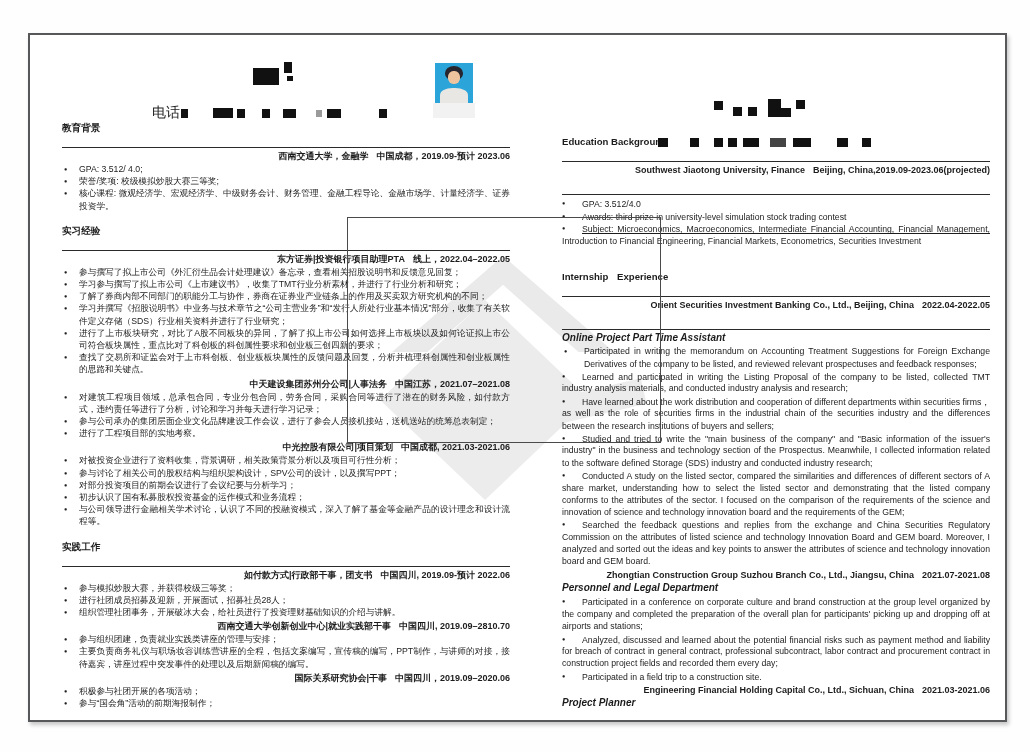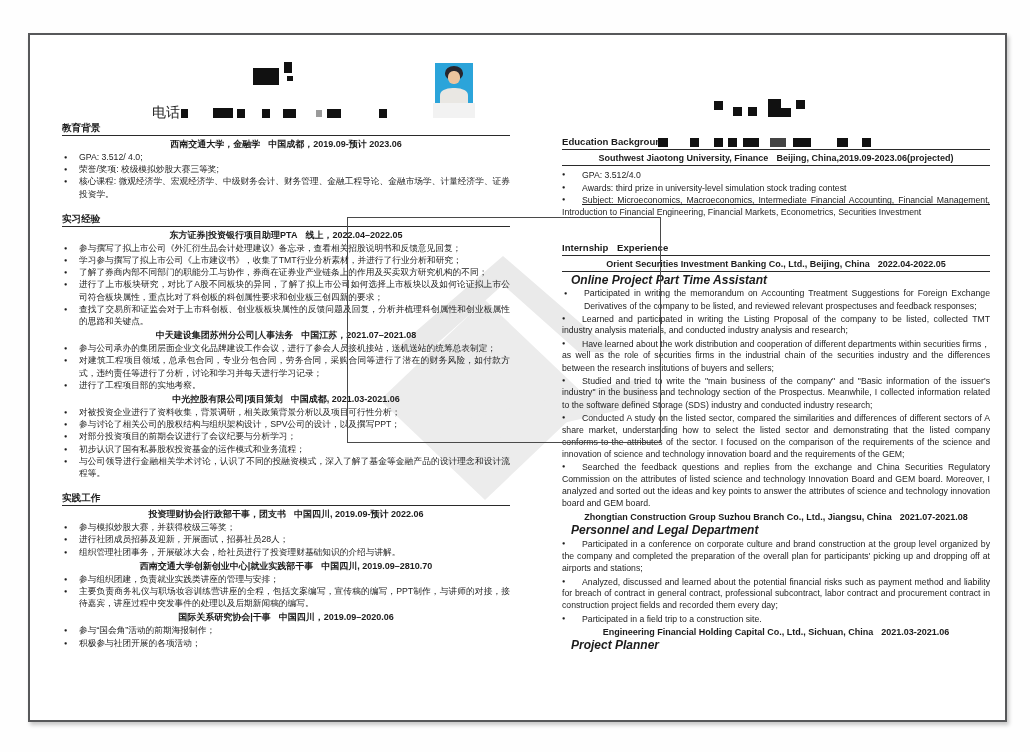--- a/index.html
+++ b/index.html
@@ -18,27 +18,27 @@
   .page{position:absolute;z-index:2;}
   .page-left{left:62px;top:60px;width:448px;}
   .page-right{left:562px;top:78px;width:428px;}
   .hdr-spacer-left{height:62px;}
   .hdr-spacer-right{height:58px;}
   .phone-label{position:absolute;left:152px;top:104px;font-size:14px;z-index:2;}
   .section{margin-top:13px;}
   .page-right .section{margin-top:24px;}
   .section:first-child{margin-top:0;}
   .sec-title{font-weight:bold;font-size:9.6px;line-height:11px;border-bottom:1px solid #2a2a2a;
-             padding-bottom:2px;margin-bottom:1px;}
+             padding-bottom:14px;margin-bottom:1px;}
   .sec-title.spread{word-spacing:6px;}
-  .entry-row{display:flex;justify-content:center;align-items:baseline;
+  .entry-row{display:flex;justify-content:flex-end;align-items:baseline;
              font-weight:bold;font-size:9px;line-height:12px;margin-top:2px;margin-bottom:1px;}
-  .entry-row.ruled{border-bottom:1px solid #2a2a2a;padding-bottom:1px;margin-bottom:2px;}
+  .entry-row.ruled{border-bottom:1px solid #2a2a2a;padding-bottom:18px;margin-bottom:2px;}
   .entry-d{white-space:nowrap;margin-left:8px;}
-  .entry-sub{font-weight:bold;font-style:italic;font-size:12px;line-height:12px;margin:1px 9px;}
+  .entry-sub{font-weight:bold;font-style:italic;font-size:10px;line-height:12px;margin:1px 0;}
   .bullet{font-size:8.7px;line-height:12.2px;text-align:justify;position:relative;}
   .dot{font-size:5.5px;vertical-align:1.5px;}
   .hang{padding-left:17px;}
   .page-right .hang{padding-left:22px;}
   .hang .dot{position:absolute;left:2px;top:0;}
   .nohang .dot{display:inline-block;width:20px;}
   .ul{text-decoration:underline;}
   
   .redact{position:absolute;z-index:3;}
   
@@ -87,60 +87,61 @@
         </div>
         <div class="section">
           <div class="sec-title">实习经验</div>
           <div class="entry-row">
             <span class="entry-h">东方证券|投资银行项目助理PTA</span>
             <span class="entry-d">线上，2022.04–2022.05</span>
           </div>
           <div class="bullet hang"><span class="dot">●</span>参与撰写了拟上市公司《外汇衍生品会计处理建议》备忘录，查看相关招股说明书和反馈意见回复；</div>
           <div class="bullet hang"><span class="dot">●</span>学习参与撰写了拟上市公司《上市建议书》，收集了TMT行业分析素材，并进行了行业分析和研究；</div>
           <div class="bullet hang"><span class="dot">●</span>了解了券商内部不同部门的职能分工与协作，券商在证券业产业链条上的作用及买卖双方研究机构的不同；</div>
+          <div class="bullet hang"><span class="dot">●</span>学习并撰写《招股说明书》中业务与技术章节之“公司主营业务”和“发行人所处行业基本情况”部分，收集了有关软件定义存储（SDS）行业相关资料并进行了行业研究；</div>
           <div class="bullet hang"><span class="dot">●</span>进行了上市板块研究，对比了A股不同板块的异同，了解了拟上市公司如何选择上市板块以及如何论证拟上市公司符合板块属性，重点比对了科创板的科创属性要求和创业板三创四新的要求；</div>
           <div class="bullet hang"><span class="dot">●</span>查找了交易所和证监会对于上市科创板、创业板板块属性的反馈问题及回复，分析并梳理科创属性和创业板属性的思路和关键点。</div>
           <div class="entry-row">
             <span class="entry-h">中天建设集团苏州分公司|人事法务</span>
             <span class="entry-d">中国江苏，2021.07–2021.08</span>
           </div>
+          <div class="bullet hang"><span class="dot">●</span>对建筑工程项目领域，总承包合同，专业分包合同，劳务合同，采购合同等进行了潜在的财务风险，如付款方式，违约责任等进行了分析，讨论和学习并每天进行学习记录；</div>
           <div class="bullet hang"><span class="dot">●</span>参与公司承办的集团层面企业文化品牌建设工作会议，进行了参会人员接机接站，送机送站的统筹总表制定；</div>
-          <div class="bullet hang"><span class="dot">●</span>对建筑工程项目领域，总承包合同，专业分包合同，劳务合同，采购合同等进行了潜在的财务风险，如付款方式，违约责任等进行了分析，讨论和学习并每天进行学习记录；</div>
           <div class="bullet hang"><span class="dot">●</span>进行了工程项目部的实地考察。</div>
           <div class="entry-row">
             <span class="entry-h">中光控股有限公司|项目策划</span>
             <span class="entry-d">中国成都, 2021.03-2021.06</span>
           </div>
           <div class="bullet hang"><span class="dot">●</span>对被投资企业进行了资料收集，背景调研，相关政策背景分析以及项目可行性分析；</div>
           <div class="bullet hang"><span class="dot">●</span>参与讨论了相关公司的股权结构与组织架构设计，SPV公司的设计，以及撰写PPT；</div>
           <div class="bullet hang"><span class="dot">●</span>对部分投资项目的前期会议进行了会议纪要与分析学习；</div>
           <div class="bullet hang"><span class="dot">●</span>初步认识了国有私募股权投资基金的运作模式和业务流程；</div>
           <div class="bullet hang"><span class="dot">●</span>与公司领导进行金融相关学术讨论，认识了不同的投融资模式，深入了解了基金等金融产品的设计理念和设计流程等。</div>
         </div>
         <div class="section">
           <div class="sec-title">实践工作</div>
           <div class="entry-row">
-            <span class="entry-h">投资理财协会|行政部干事，团支书</span>
+            <span class="entry-h">如付款方式|行政部干事，团支书</span>
             <span class="entry-d">中国四川, 2019.09-预计 2022.06</span>
           </div>
           <div class="bullet hang"><span class="dot">●</span>参与模拟炒股大赛，并获得校级三等奖；</div>
           <div class="bullet hang"><span class="dot">●</span>进行社团成员招募及迎新，开展面试，招募社员28人；</div>
           <div class="bullet hang"><span class="dot">●</span>组织管理社团事务，开展破冰大会，给社员进行了投资理财基础知识的介绍与讲解。</div>
           <div class="entry-row">
             <span class="entry-h">西南交通大学创新创业中心|就业实践部干事</span>
             <span class="entry-d">中国四川, 2019.09–2810.70</span>
           </div>
           <div class="bullet hang"><span class="dot">●</span>参与组织团建，负责就业实践类讲座的管理与安排；</div>
           <div class="bullet hang"><span class="dot">●</span>主要负责商务礼仪与职场妆容训练营讲座的全程，包括文案编写，宣传稿的编写，PPT制作，与讲师的对接，接待嘉宾，讲座过程中突发事件的处理以及后期新闻稿的编写。</div>
           <div class="entry-row">
             <span class="entry-h">国际关系研究协会|干事</span>
             <span class="entry-d">中国四川，2019.09–2020.06</span>
           </div>
+          <div class="bullet hang"><span class="dot">●</span>积极参与社团开展的各项活动；</div>
           <div class="bullet hang"><span class="dot">●</span>参与“国会角”活动的前期海报制作；</div>
-          <div class="bullet hang"><span class="dot">●</span>积极参与社团开展的各项活动；</div>
         </div>
       </div>
   </div>
 
   <div class="page page-right">
     <div class="hdr-spacer-right"></div>
     <div id="right-sections">
         <div class="section">
           <div class="sec-title">Education Background</div>
           <div class="entry-row ruled">

